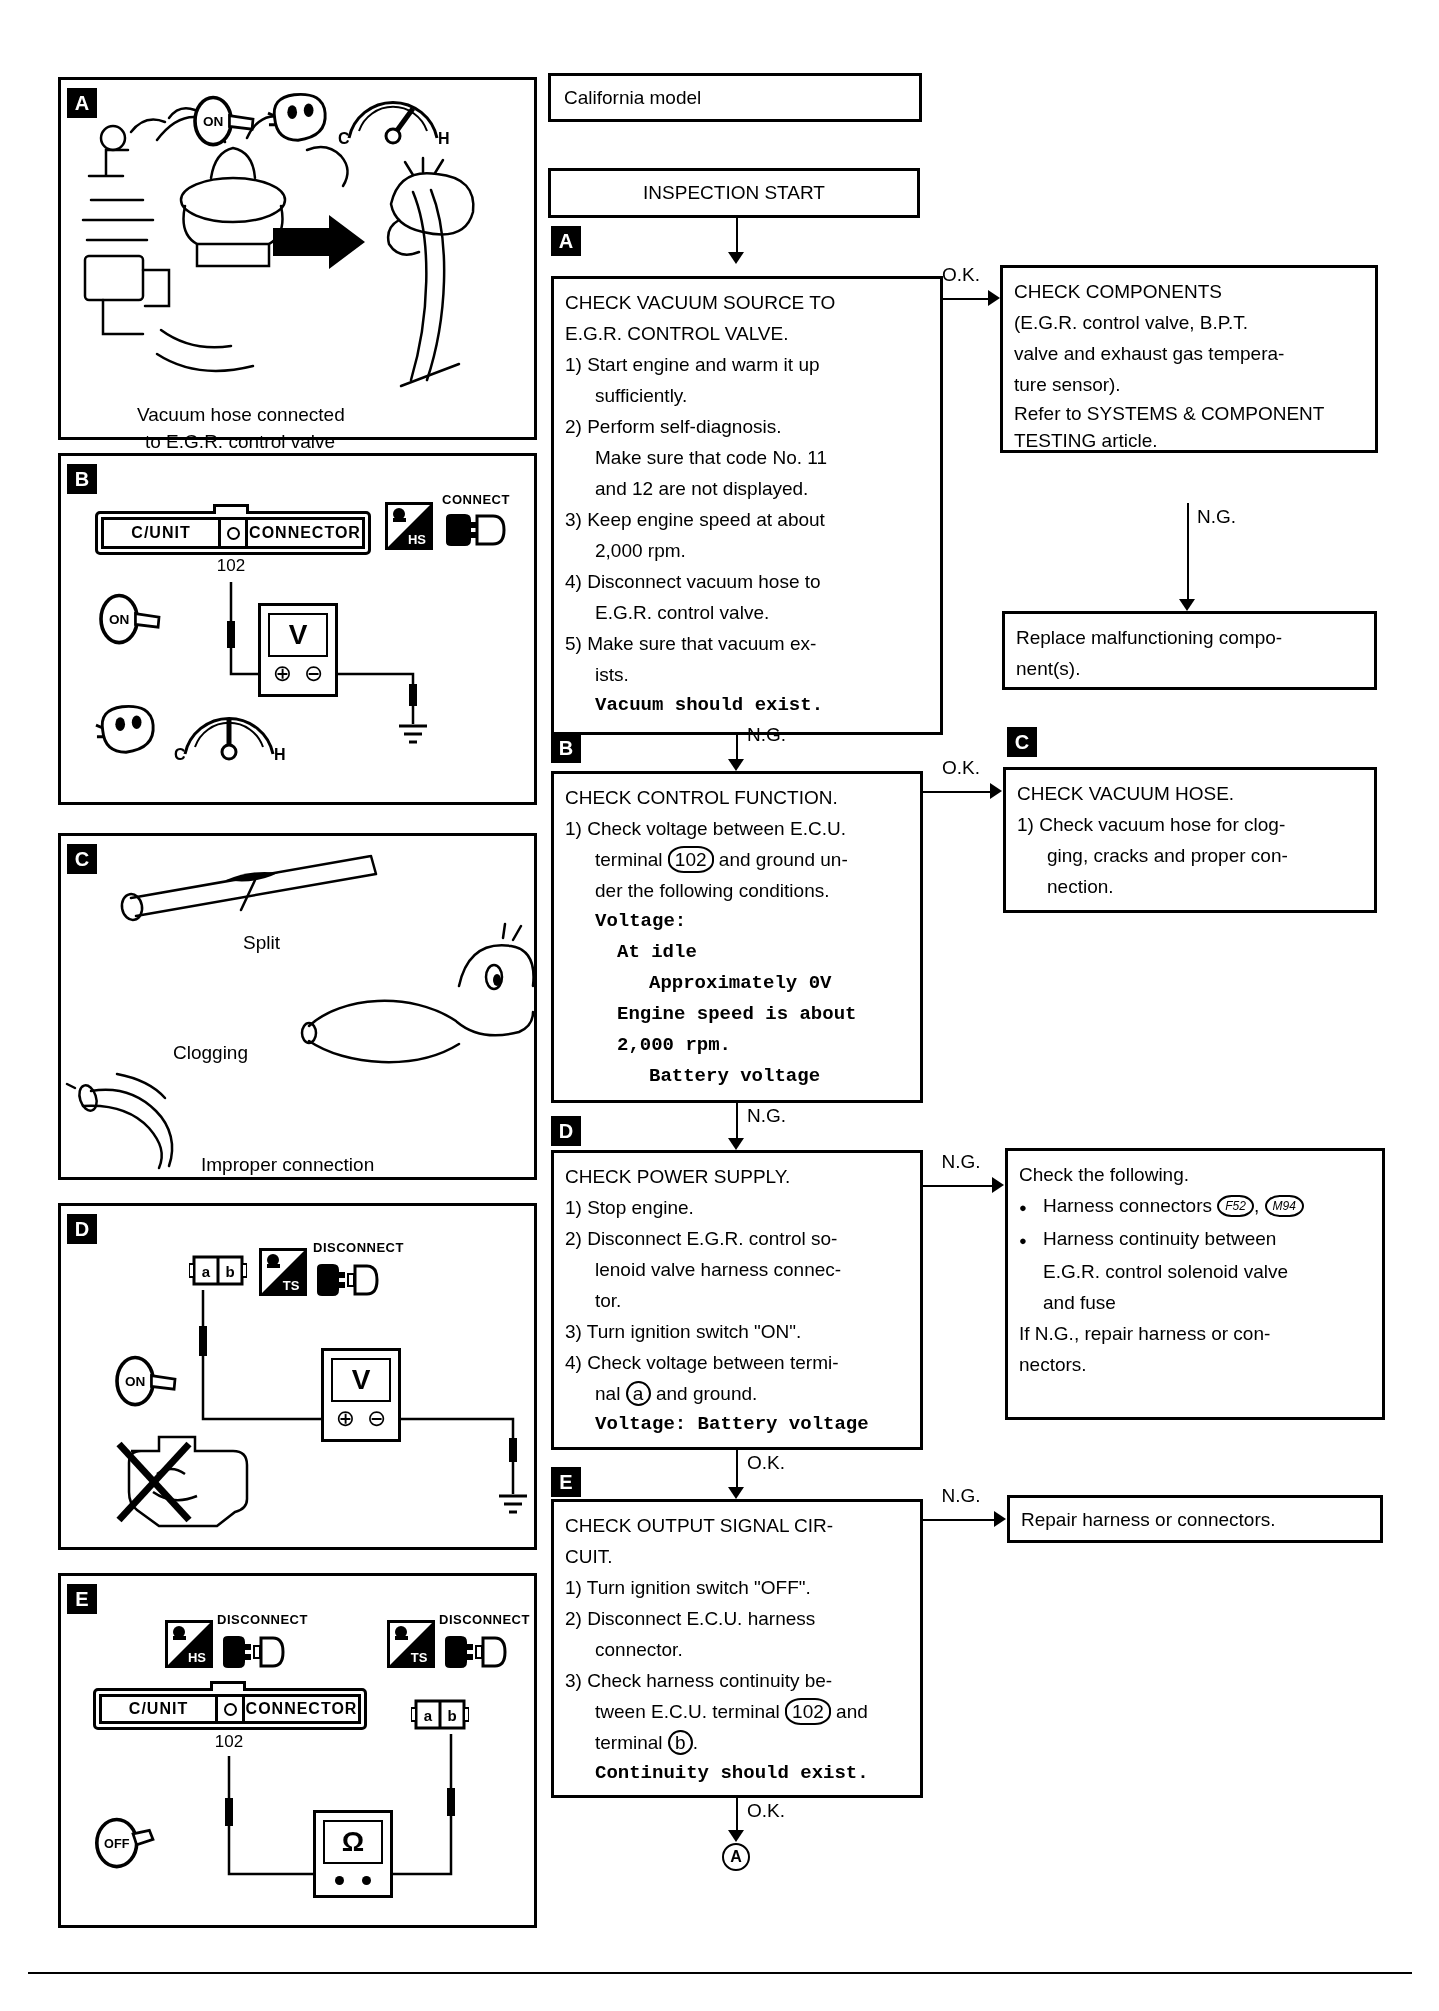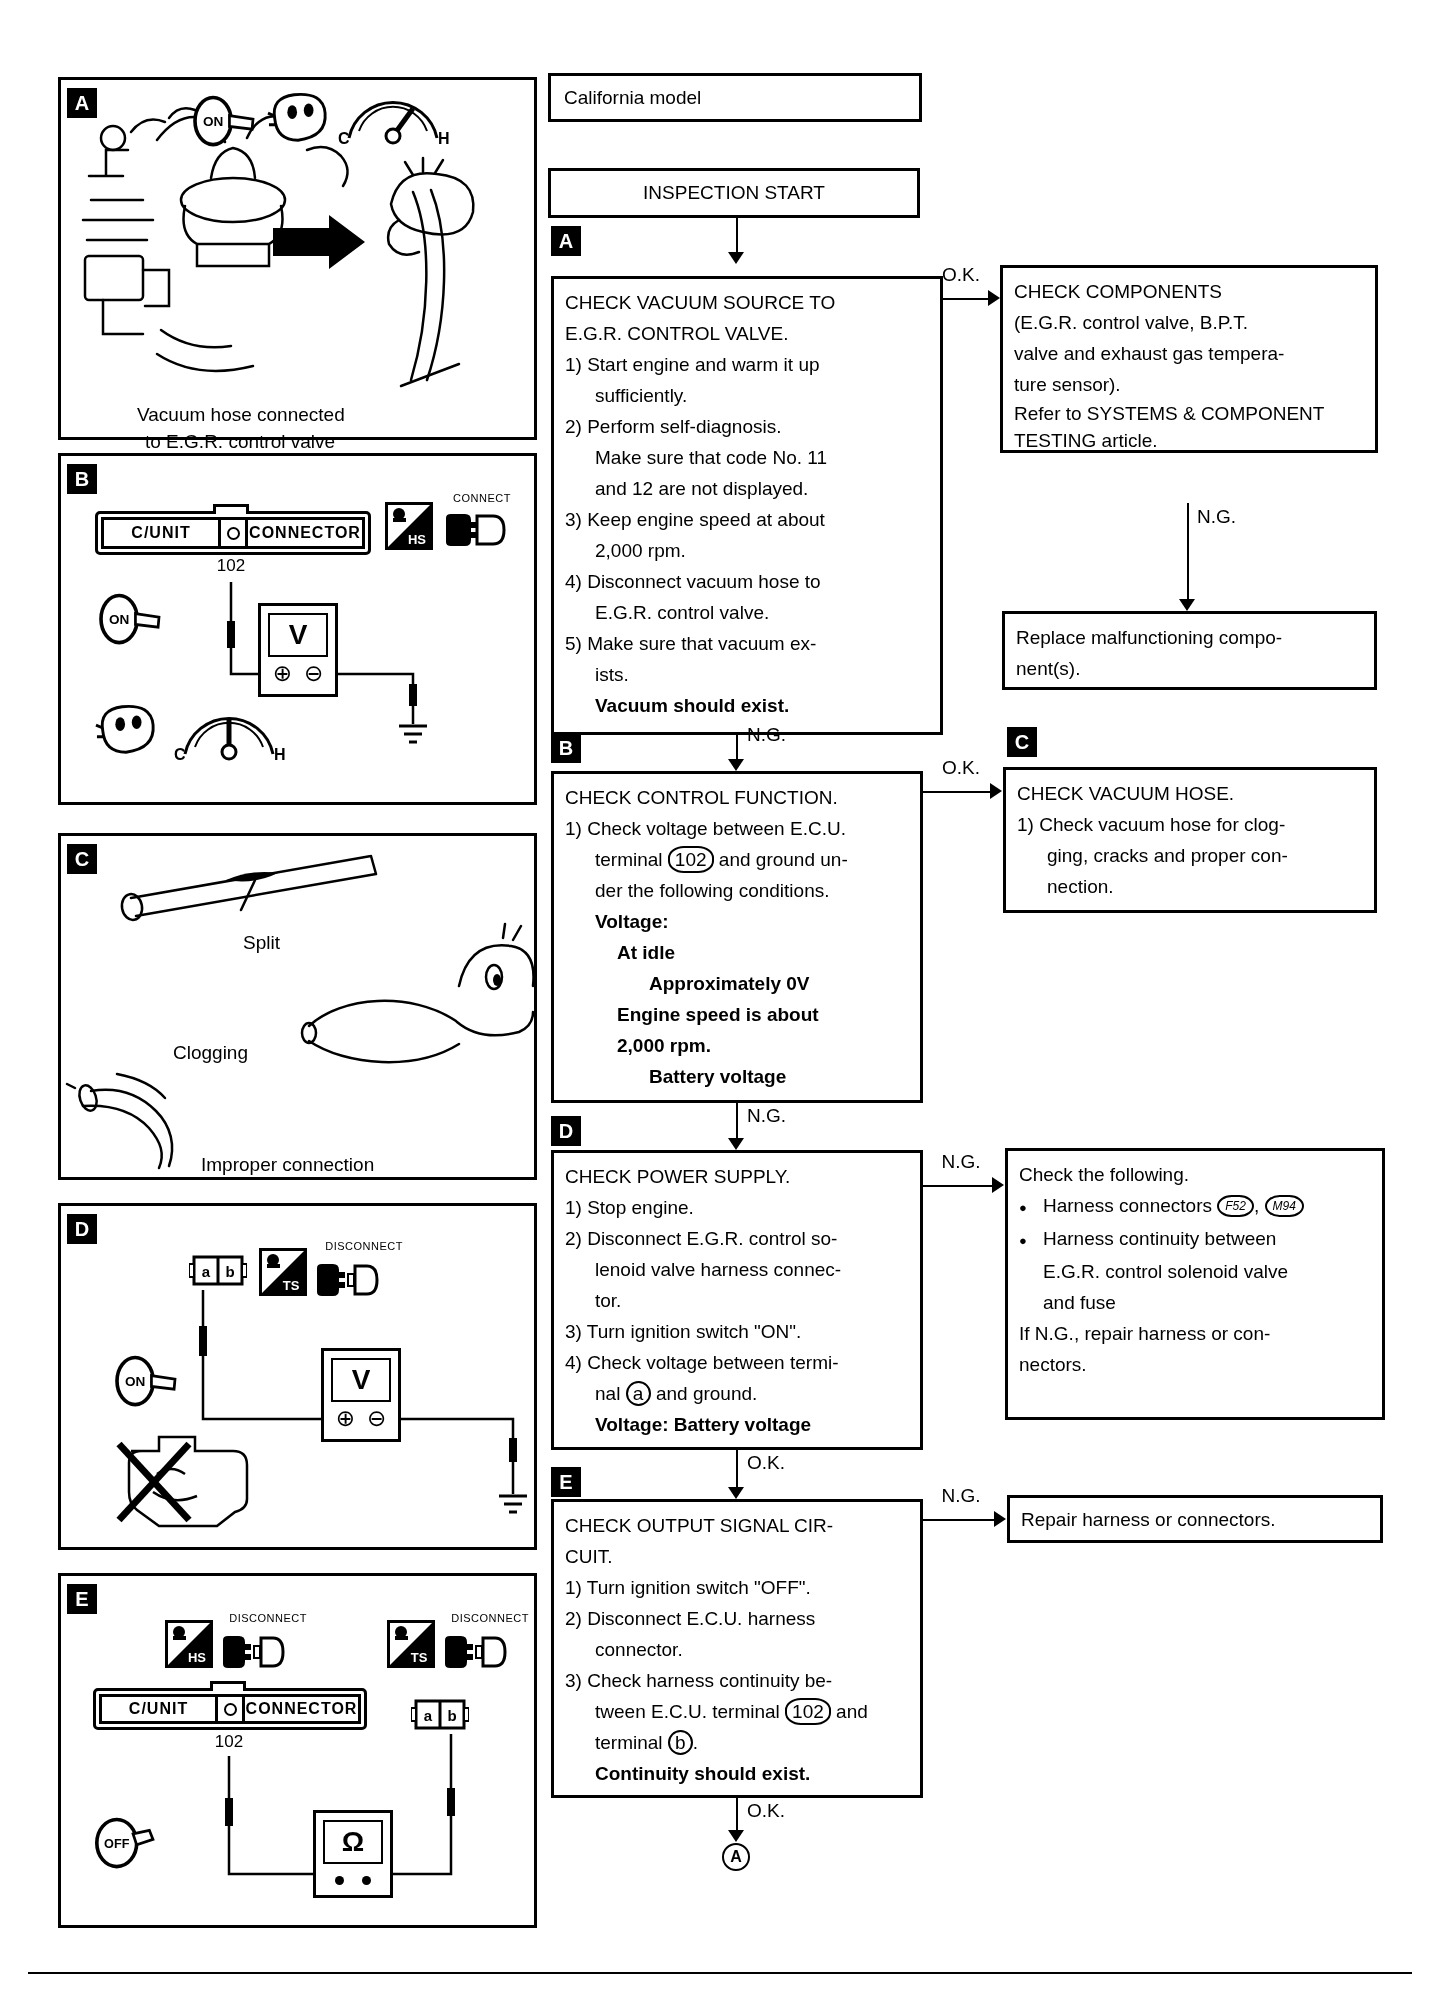--- a/index.html
+++ b/index.html
@@ -17,21 +17,21 @@
   
   .fbox{position:absolute;border:3px solid #000;background:#fff;padding:8px 11px;
         box-sizing:border-box;overflow:hidden;z-index:2;}
   .sbox{position:absolute;border:3px solid #000;background:#fff;box-sizing:border-box;
         display:flex;align-items:center;font-size:19px;z-index:2;text-align:center;}
   .sbox.center{justify-content:center;}
   .sbox.padded{padding-left:13px;}
 
   .ln{line-height:31px;min-height:31px;font-size:19px;white-space:pre;}
   .t2{line-height:27px;min-height:27px;}
-  .b{font-weight:bold;}
+  .b{font-weight:bold;font-family:Liberation Mono, monospace;}
   .s2{padding-left:30px;}
   .i1{padding-left:52px;}
   .i2{padding-left:84px;}
   .li::before{content:"\25CF";display:inline-block;width:24px;font-size:13px;}
   .li2{padding-left:24px;}
   .oval{display:inline-block;border:2px solid #000;border-radius:16px / 12px;padding:0 5px;line-height:23px;}
   .oval.sm{font-size:12px;line-height:16px;padding:1px 6px;position:relative;top:-2px;font-style:italic;}
   .circ{display:inline-block;border:2px solid #000;border-radius:50%;width:21px;height:21px;
         line-height:21px;text-align:center;}
 
@@ -62,22 +62,22 @@
   .cbar-tab{position:absolute;top:-10px;width:36px;height:10px;border:3px solid #000;
             border-bottom:none;background:#fff;box-sizing:border-box;}
   .cbar-in{position:absolute;inset:3px;display:flex;}
   .cbar-seg{flex:1;border:3px solid #000;font-weight:bold;font-size:16px;display:flex;
             align-items:center;justify-content:center;letter-spacing:1px;box-sizing:border-box;}
   .cbar-mid{width:24px;border-top:3px solid #000;border-bottom:3px solid #000;display:flex;
             align-items:center;justify-content:center;box-sizing:border-box;}
   .hole{width:9px;height:9px;border:2px solid #000;border-radius:50%;}
 
   .term-num{position:absolute;font-size:17px;text-align:center;z-index:3;}
-  .dc-label{position:absolute;font-size:11px;font-weight:normal;letter-spacing:0.5px;
-            text-align:right;z-index:3;}
+  .dc-label{position:absolute;font-size:13px;font-weight:bold;letter-spacing:0.5px;
+            text-align:center;z-index:3;}
   .caption{position:absolute;font-size:19px;z-index:3;white-space:pre;margin-top:28px;}
 </style>
 </head>
 <body>
 
 <div class="page">
 
   <div class="panel" style="left:58px;top:77px;width:479px;height:363px">
     <div class="ptag" style="left:6px;top:8px">A</div>
     <svg class="art" width="473" height="357" viewBox="0 0 473 357">

